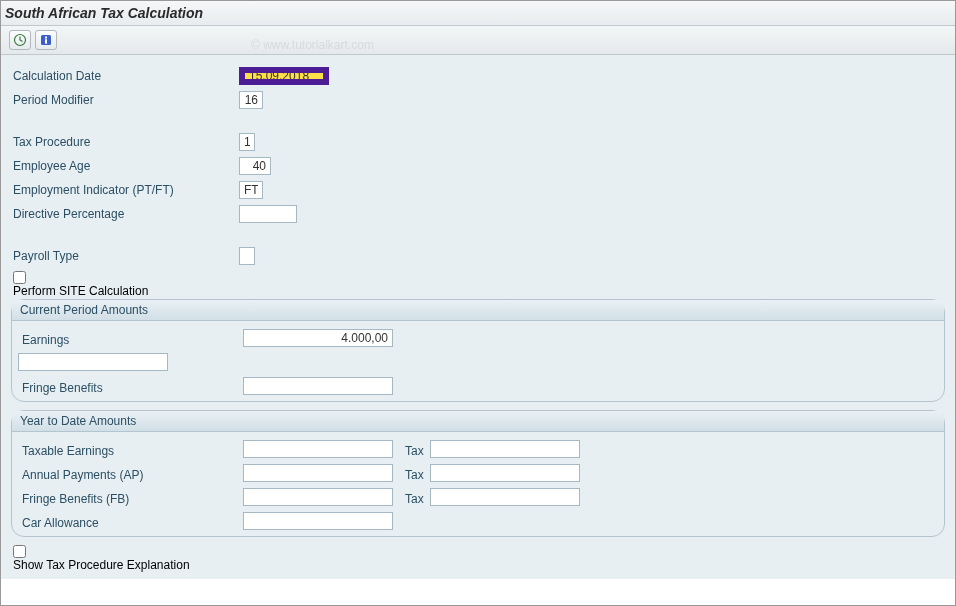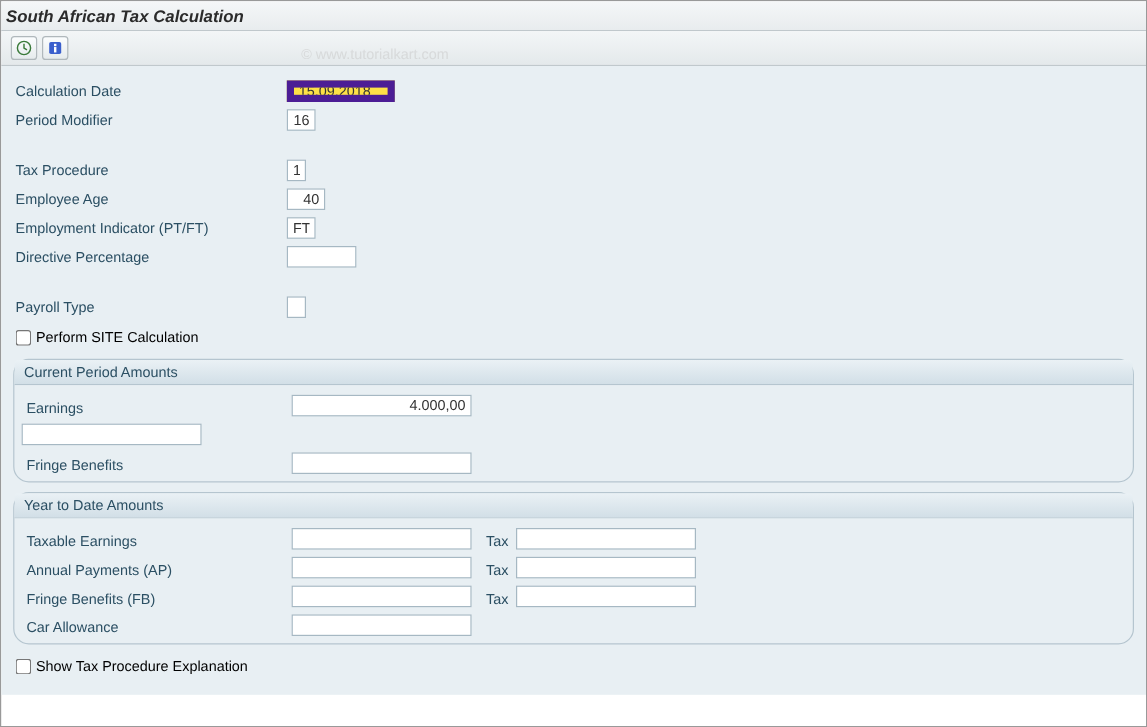--- a/index.html
+++ b/index.html
@@ -74,25 +74,25 @@
       font-size: 12px;
       color: #333;
     }
     .form-input.highlighted {
       background: #fde047;
       border: 6px solid #4c1d95;
     }
     .form-input.right { text-align: right; }
     .checkbox-row {
       display: flex;
-      align-items: center;
       padding-left: 4px;
       margin-top: 4px;
       margin-bottom: 4px;
       height: 20px;
+      flex-direction: column;
     }
     .checkbox-row input[type="checkbox"] {
       margin-right: 4px;
       width: 13px;
       height: 13px;
     }
     .gap { height: 18px; }
     .group {
       border: 1px solid #b5c5cf;
       border-radius: 13px;

